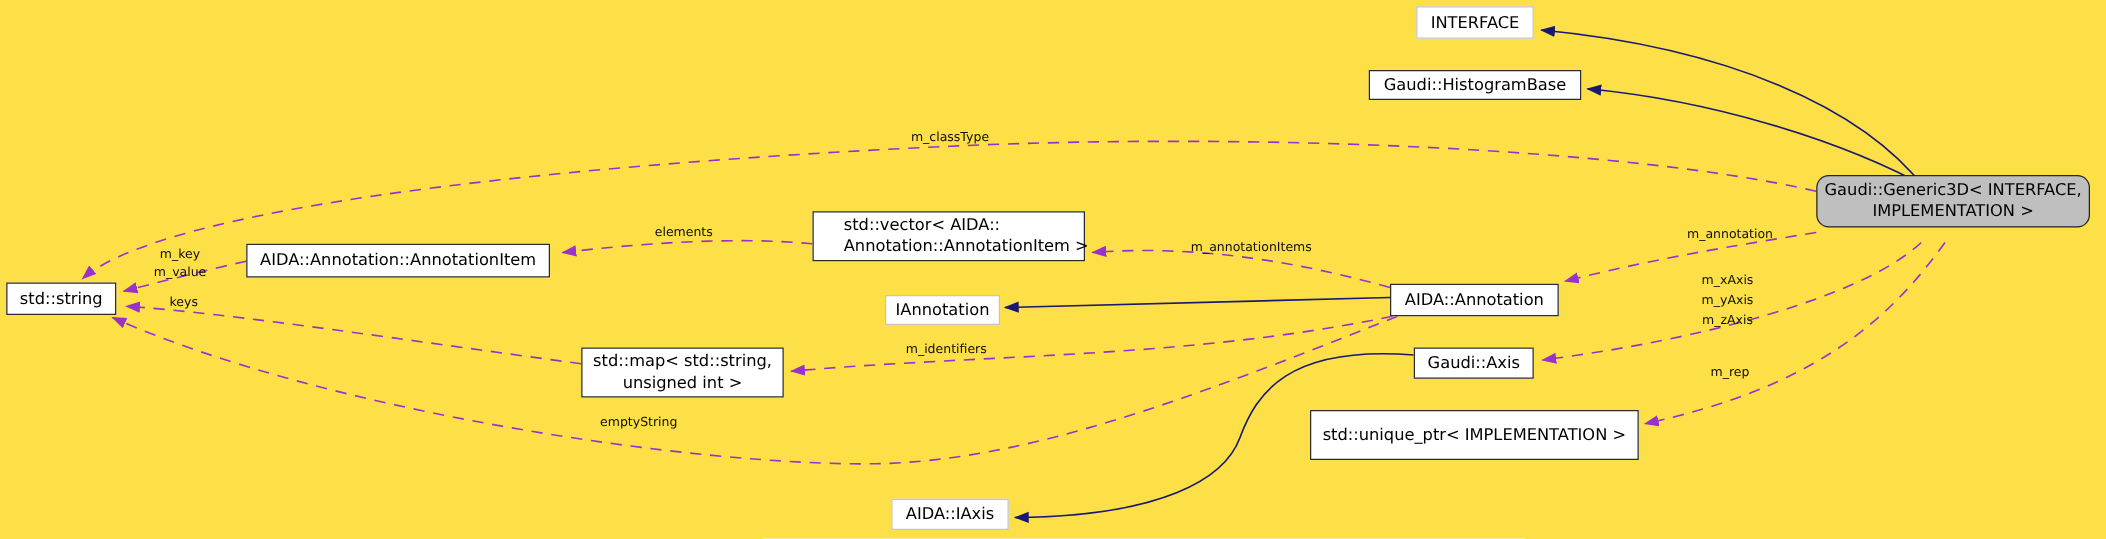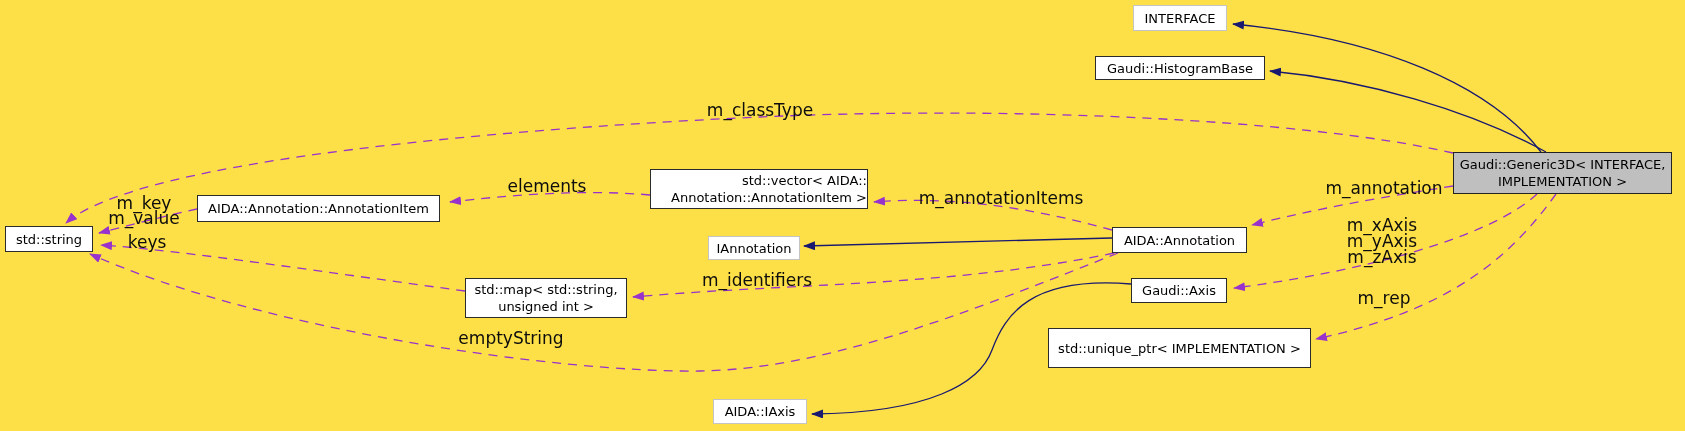--- a/index.html
+++ b/index.html
@@ -21,25 +21,25 @@
     line-height:17px;
     display:flex;
     flex-direction:column;
     align-items:center;
     justify-content:center;
     white-space:nowrap;
     z-index:2;
   }
   .node.external{border-color:#c4c4c4;}
   .node.highlight{background:#bfbfbf;border-color:#222222;}
-  .node.align-left{align-items:flex-end;padding-left:12px;}
+  .node.align-left{align-items:flex-start;padding-left:24px;}
   .edge-label{
     position:absolute;
     transform:translate(-50%,-50%);
-    font-size:17px;
+    font-size:10px;
     line-height:15px;
     color:#0d0d0d;
     white-space:nowrap;
     text-align:center;
     z-index:3;
   }
   .edge-label span{display:block;}
 </style>
 </head>
 <body>
@@ -74,21 +74,21 @@
   </svg>
 
   <div class="node external" style="left:1133px;top:5px;width:94px;height:26px;">
     <span>INTERFACE</span>
   </div>
 
   <div class="node" style="left:1095px;top:56px;width:170px;height:24px;">
     <span>Gaudi::HistogramBase</span>
   </div>
 
-  <div class="node highlight" style="left:1453px;top:152px;width:219px;height:42px;">
+  <div class="node highlight" style="left:1453px;top:140px;width:219px;height:42px;border-radius:10px;">
     <span>Gaudi::Generic3D&lt; INTERFACE,</span>
     <span>IMPLEMENTATION &gt;</span>
   </div>
 
   <div class="node" style="left:5px;top:226px;width:88px;height:26px;">
     <span>std::string</span>
   </div>
 
   <div class="node" style="left:197px;top:195px;width:243px;height:27px;">
     <span>AIDA::Annotation::AnnotationItem</span>

